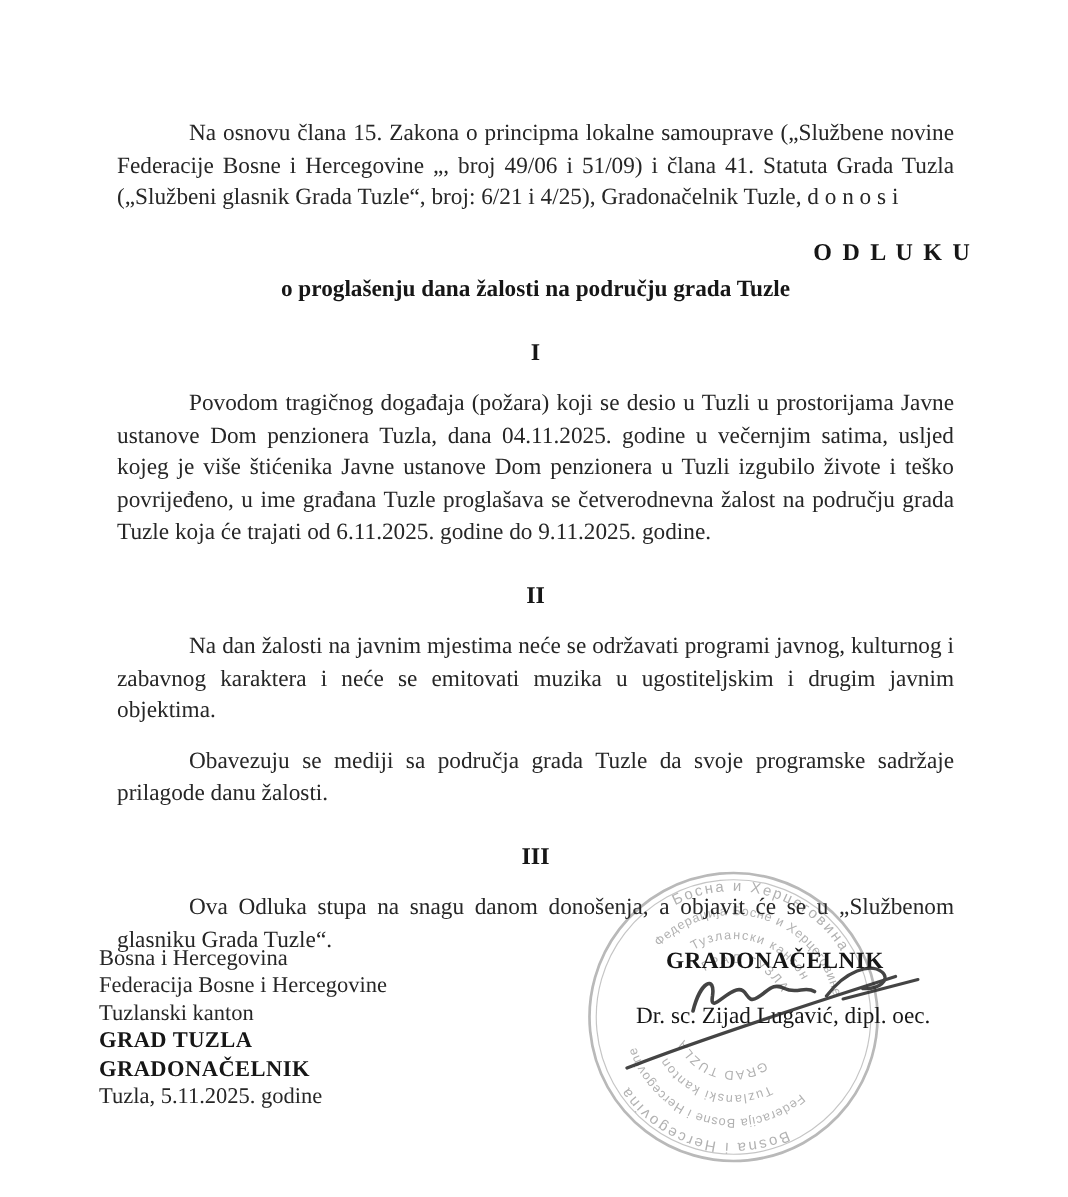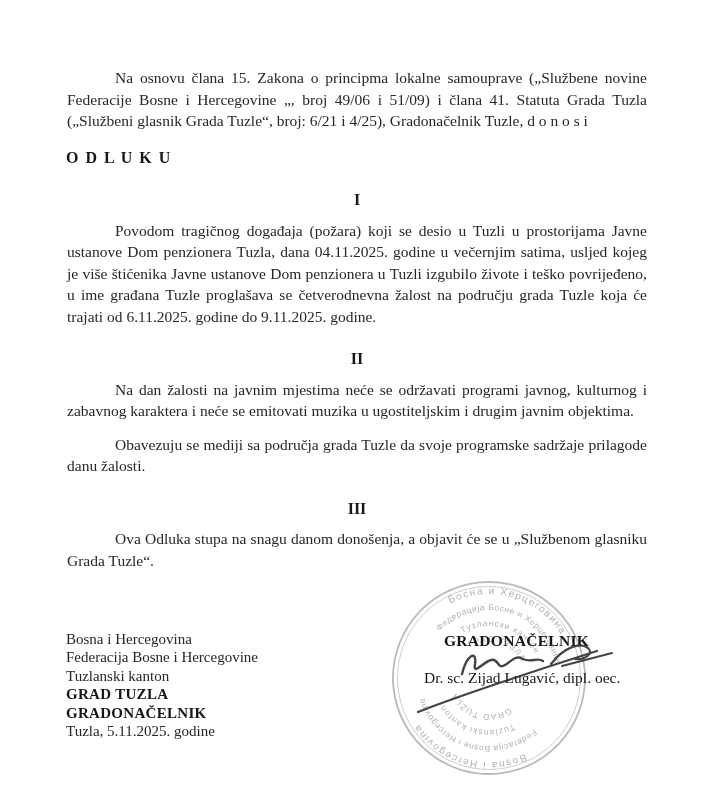--- a/index.html
+++ b/index.html
@@ -15,28 +15,28 @@
   .content {
     position: absolute;
     left: 66px;
     top: 66px;
     width: 582px;
     font-size: 15.5px;
     line-height: 21.5px;
     z-index: 2;
   }
   .para {
-    margin: 1px;
+    margin: 12px;
     text-indent: 48px;
     text-align: justify;
   }
   .para + .para { margin-top: 12px; }
   .doc-title {
     margin: 15px 0 3px 0;
-    text-align: left;
+    text-align: right;
     font-weight: bold;
     font-size: 16px;
     letter-spacing: 1.5px;
     color: #161616;
   }
   .doc-subtitle {
     margin: 0;
     text-align: center;
     font-weight: bold;
     font-size: 15.5px;
@@ -128,20 +128,21 @@
       <text font-size="8.5" letter-spacing="1"><textPath href="#r3b" startOffset="50%" text-anchor="middle">Tuzlanski kanton</textPath></text>
       <text font-size="8.5" letter-spacing="1"><textPath href="#r4t" startOffset="50%" text-anchor="middle">ГРАД ТУЗЛА</textPath></text>
       <text font-size="8.5" letter-spacing="1"><textPath href="#r4b" startOffset="50%" text-anchor="middle">GRAD TUZLA</textPath></text>
     </svg>
   </div>
 
   <div class="content">
     <p class="para">Na osnovu člana 15. Zakona o principma lokalne samouprave („Službene novine Federacije Bosne i Hercegovine „, broj 49/06 i 51/09) i člana 41. Statuta Grada Tuzla („Službeni glasnik Grada Tuzle“, broj: 6/21 i 4/25), Gradonačelnik Tuzle, d o n o s i</p>
 
     <div class="doc-title">O D L U K U</div>
+    <div class="doc-subtitle">o proglašenju dana žalosti na području grada Tuzle</div>
 
     <div class="numeral">I</div>
     <p class="para">Povodom tragičnog događaja (požara) koji se desio u Tuzli u prostorijama Javne ustanove Dom penzionera Tuzla, dana 04.11.2025. godine u večernjim satima, usljed kojeg je više štićenika Javne ustanove Dom penzionera u Tuzli izgubilo živote i teško povrijeđeno, u ime građana Tuzle proglašava se četverodnevna žalost na području grada Tuzle koja će trajati od 6.11.2025. godine do 9.11.2025. godine.</p>
 
     <div class="numeral">II</div>
     <p class="para">Na dan žalosti na javnim mjestima neće se održavati programi javnog, kulturnog i zabavnog karaktera i neće se emitovati muzika u ugostiteljskim i drugim javnim objektima.</p>
     <p class="para">Obavezuju se mediji sa područja grada Tuzle da svoje programske sadržaje prilagode danu žalosti.</p>
 
     <div class="numeral">III</div>
     <p class="para">Ova Odluka stupa na snagu danom donošenja, a objavit će se u „Službenom glasniku Grada Tuzle“.</p>

